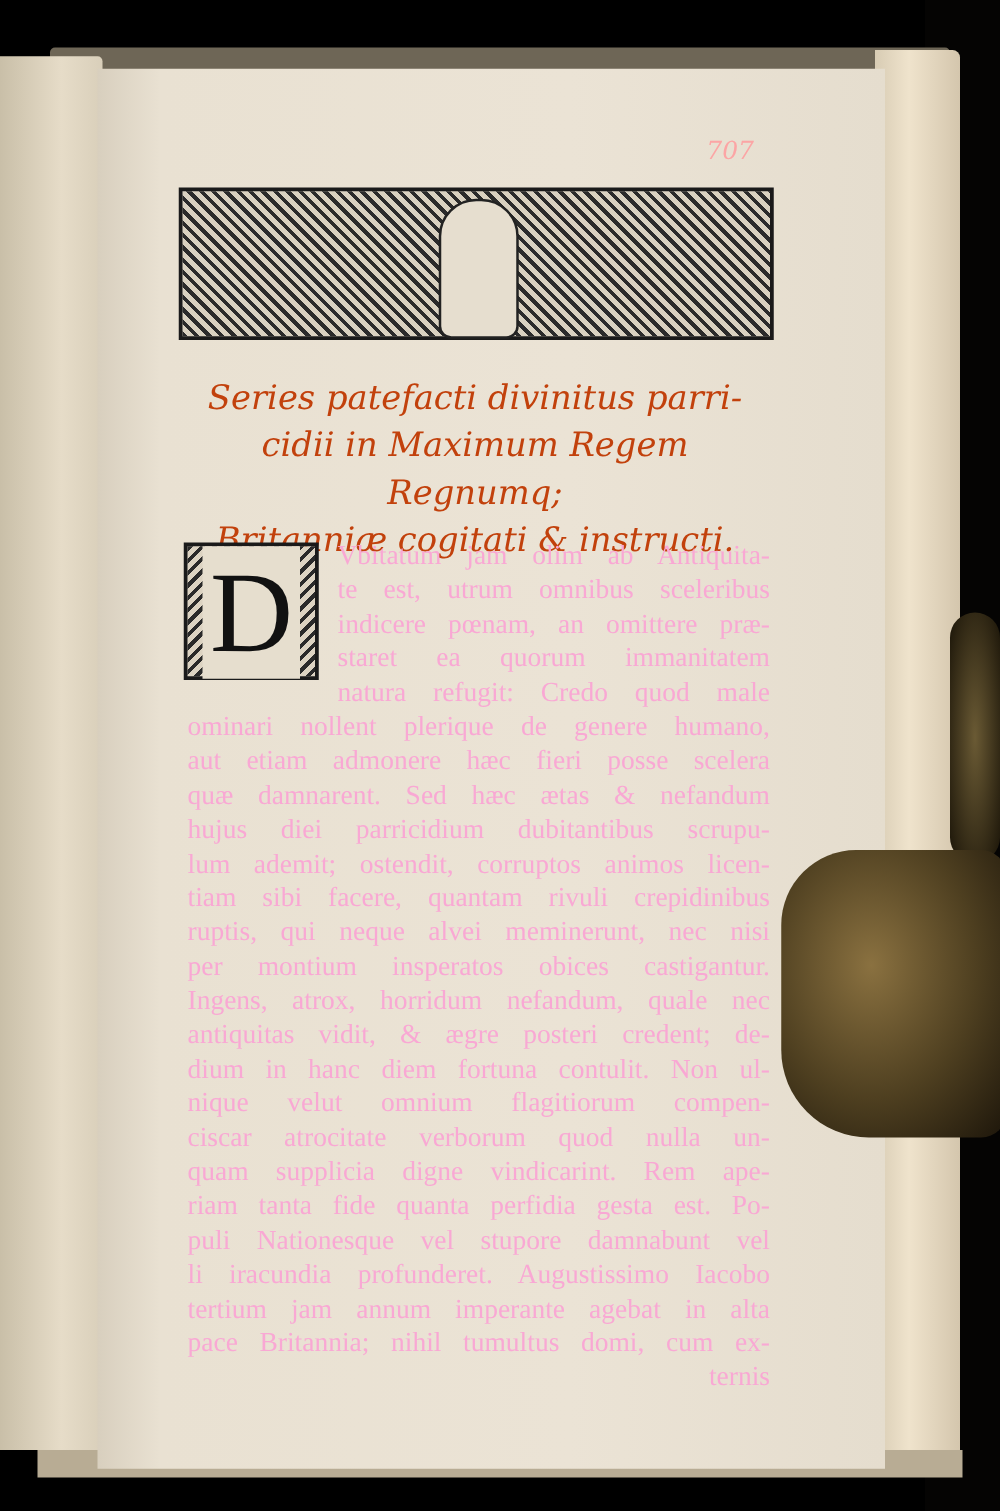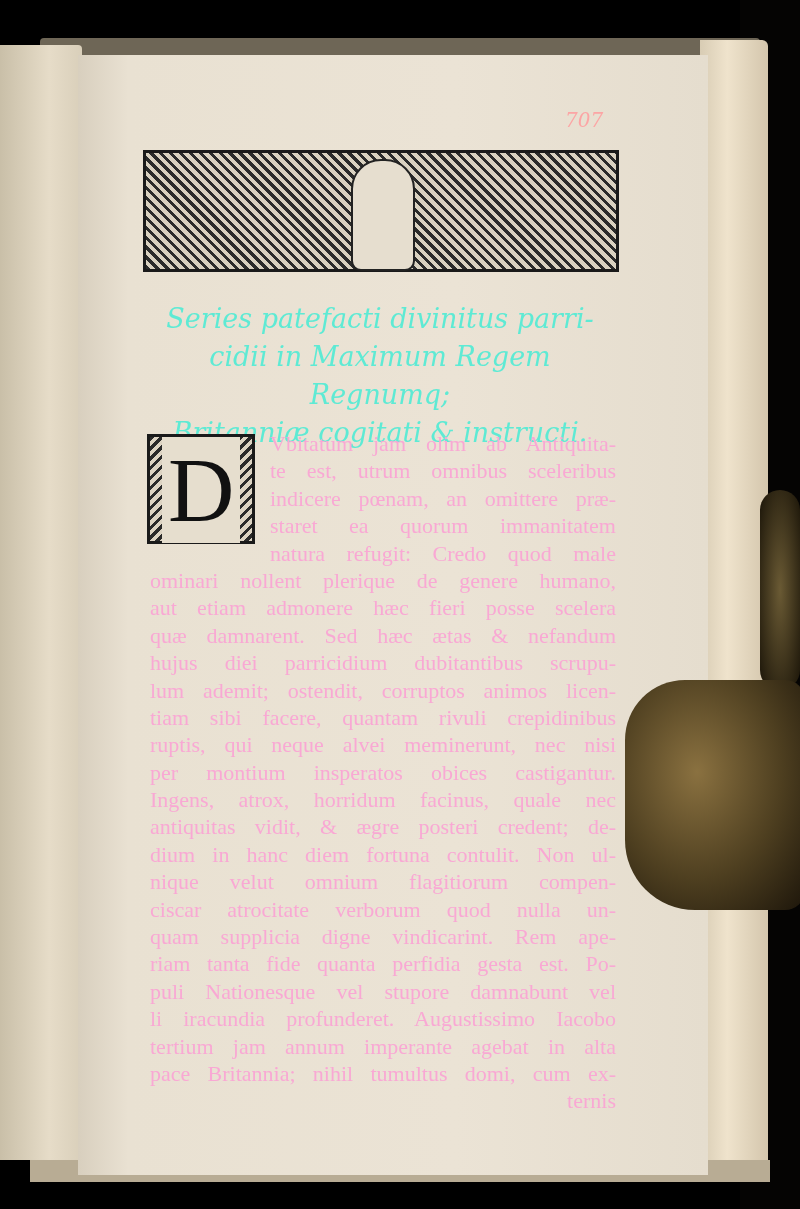--- a/index.html
+++ b/index.html
@@ -8,21 +8,21 @@
   .left-page { position:absolute; left:0; top:45px; width:82px; height:1115px; background:linear-gradient(90deg,#c9bfa8 0%,#e6dcc8 60%,#d9cfba 100%); border-radius:0 4px 4px 0; }
   .page { position:absolute; left:78px; top:55px; width:630px; height:1120px; background:linear-gradient(90deg,#d8cfbe 0%,#e9e1d2 8%,#ebe3d5 60%,#e5ddce 100%); }
   .fore-edge { position:absolute; left:700px; top:40px; width:68px; height:1140px; background:linear-gradient(90deg,#d8ccb4,#efe3cc 40%,#d4c6ad); border-radius:0 6px 6px 0; }
   .binding-top { position:absolute; left:40px; top:38px; width:720px; height:22px; background:#6e6656; border-radius:4px; }
   .binding-bot { position:absolute; left:30px; top:1160px; width:740px; height:22px; background:#b8ac94; }
   .thumb { position:absolute; left:625px; top:680px; width:180px; height:230px; background:radial-gradient(ellipse at 40% 40%,#8a7140 0%,#4e3f20 55%,#1c150a 100%); border-radius:60px 20px 20px 70px; }
   .thumb-top { position:absolute; left:760px; top:490px; width:40px; height:200px; background:radial-gradient(ellipse at 50% 50%,#6a5a34,#1a1408); border-radius:20px; }
   .folio { position:absolute; left:565px; top:108px; font-size:20px; font-style:italic; color:#fca5a5; }
   .headpiece { position:absolute; left:143px; top:150px; width:476px; height:122px; border:3px solid #1a1a1a; background:repeating-linear-gradient(45deg,#2b2b2b 0 3px,#d9d1c0 3px 7px); box-sizing:border-box; }
   .headpiece .figure { position:absolute; left:205px; top:6px; width:60px; height:108px; background:#e6decf; border-radius:30px 30px 10px 10px; border:2px solid #222; }
-  .title { position:absolute; left:140px; top:300px; width:480px; text-align:center; font-family:"DejaVu Serif", serif; font-style:italic; font-size:27px; line-height:38px; color:#5eead4; }
+  .title { position:absolute; left:140px; top:300px; width:480px; text-align:center; font-family:"DejaVu Serif", serif; font-style:italic; font-size:27px; line-height:38px; color:#c2410c; }
   .initial { position:absolute; left:147px; top:434px; width:108px; height:110px; border:3px solid #1a1a1a; box-sizing:border-box; background:repeating-linear-gradient(135deg,#2a2a2a 0 3px,#dcd3c2 3px 7px); }
   .initial span { position:absolute; left:12px; top:0; font-size:92px; line-height:106px; color:#111; background:#e6dece; padding:0 6px; font-family:"Liberation Serif", serif; }
   .body-lines { position:absolute; left:150px; top:430px; width:466px; font-family:"Liberation Serif", serif; font-size:22px; color:#f9a8d4; }
   .line { height:27.4px; line-height:27.4px; white-space:nowrap; text-align:justify; text-align-last:justify; }
   .line.indent { margin-left:120px; }
   .line.last { text-align-last:right; }
 </style>
 </head>
 <body>
 
@@ -57,21 +57,21 @@
   <div class="line indent">staret ea quorum immanitatem</div>
   <div class="line indent">natura refugit: Credo quod male</div>
   <div class="line">ominari nollent plerique de genere humano,</div>
   <div class="line">aut etiam admonere hæc fieri posse scelera</div>
   <div class="line">quæ damnarent. Sed hæc ætas &amp; nefandum</div>
   <div class="line">hujus diei parricidium dubitantibus scrupu-</div>
   <div class="line">lum ademit; ostendit, corruptos animos licen-</div>
   <div class="line">tiam sibi facere, quantam rivuli crepidinibus</div>
   <div class="line">ruptis, qui neque alvei meminerunt, nec nisi</div>
   <div class="line">per montium insperatos obices castigantur.</div>
-  <div class="line">Ingens, atrox, horridum facinus, quale nec</div>
+  <div class="line">Ingens, atrox, horridum nefandum, quale nec</div>
   <div class="line">antiquitas vidit, &amp; ægre posteri credent; de-</div>
   <div class="line">dium in hanc diem fortuna contulit. Non ul-</div>
   <div class="line">nique velut omnium flagitiorum compen-</div>
   <div class="line">ciscar atrocitate verborum quod nulla un-</div>
   <div class="line">quam supplicia digne vindicarint. Rem ape-</div>
   <div class="line">riam tanta fide quanta perfidia gesta est. Po-</div>
   <div class="line">puli Nationesque vel stupore damnabunt vel</div>
   <div class="line">li iracundia profunderet. Augustissimo Iacobo</div>
   <div class="line">tertium jam annum imperante agebat in alta</div>
   <div class="line">pace Britannia; nihil tumultus domi, cum ex-</div>

